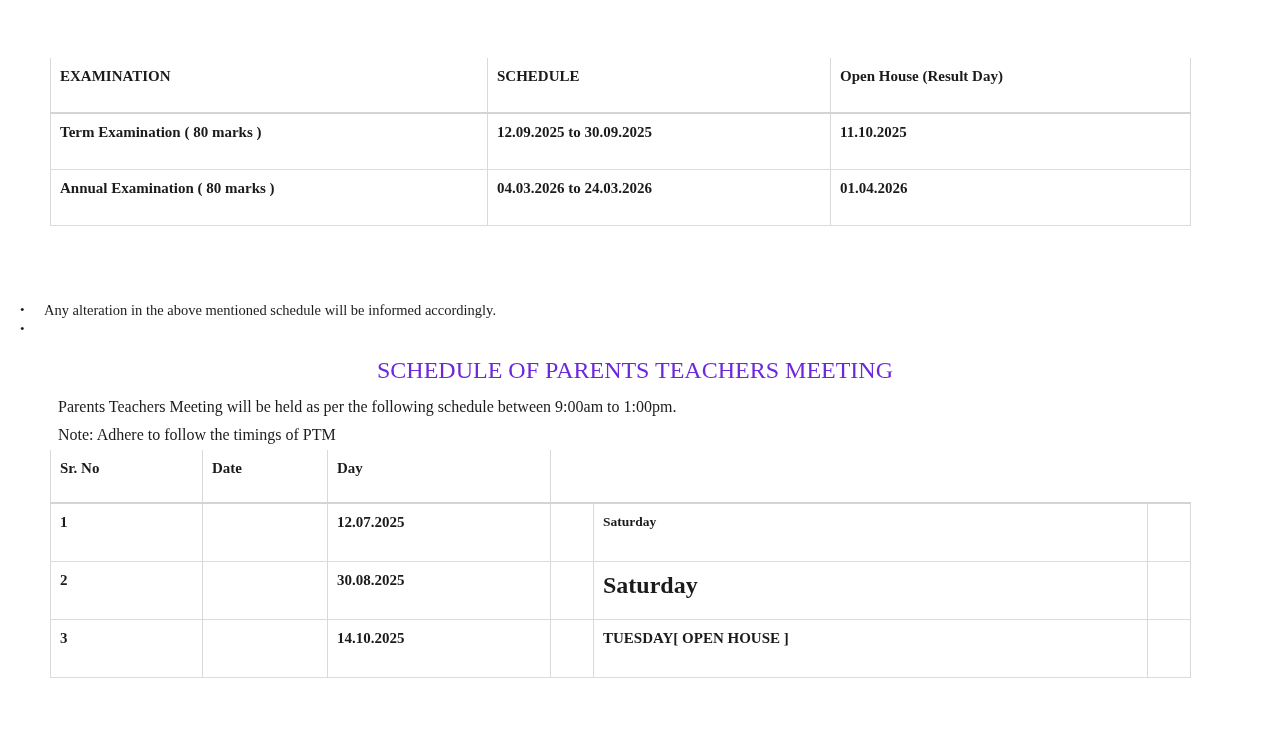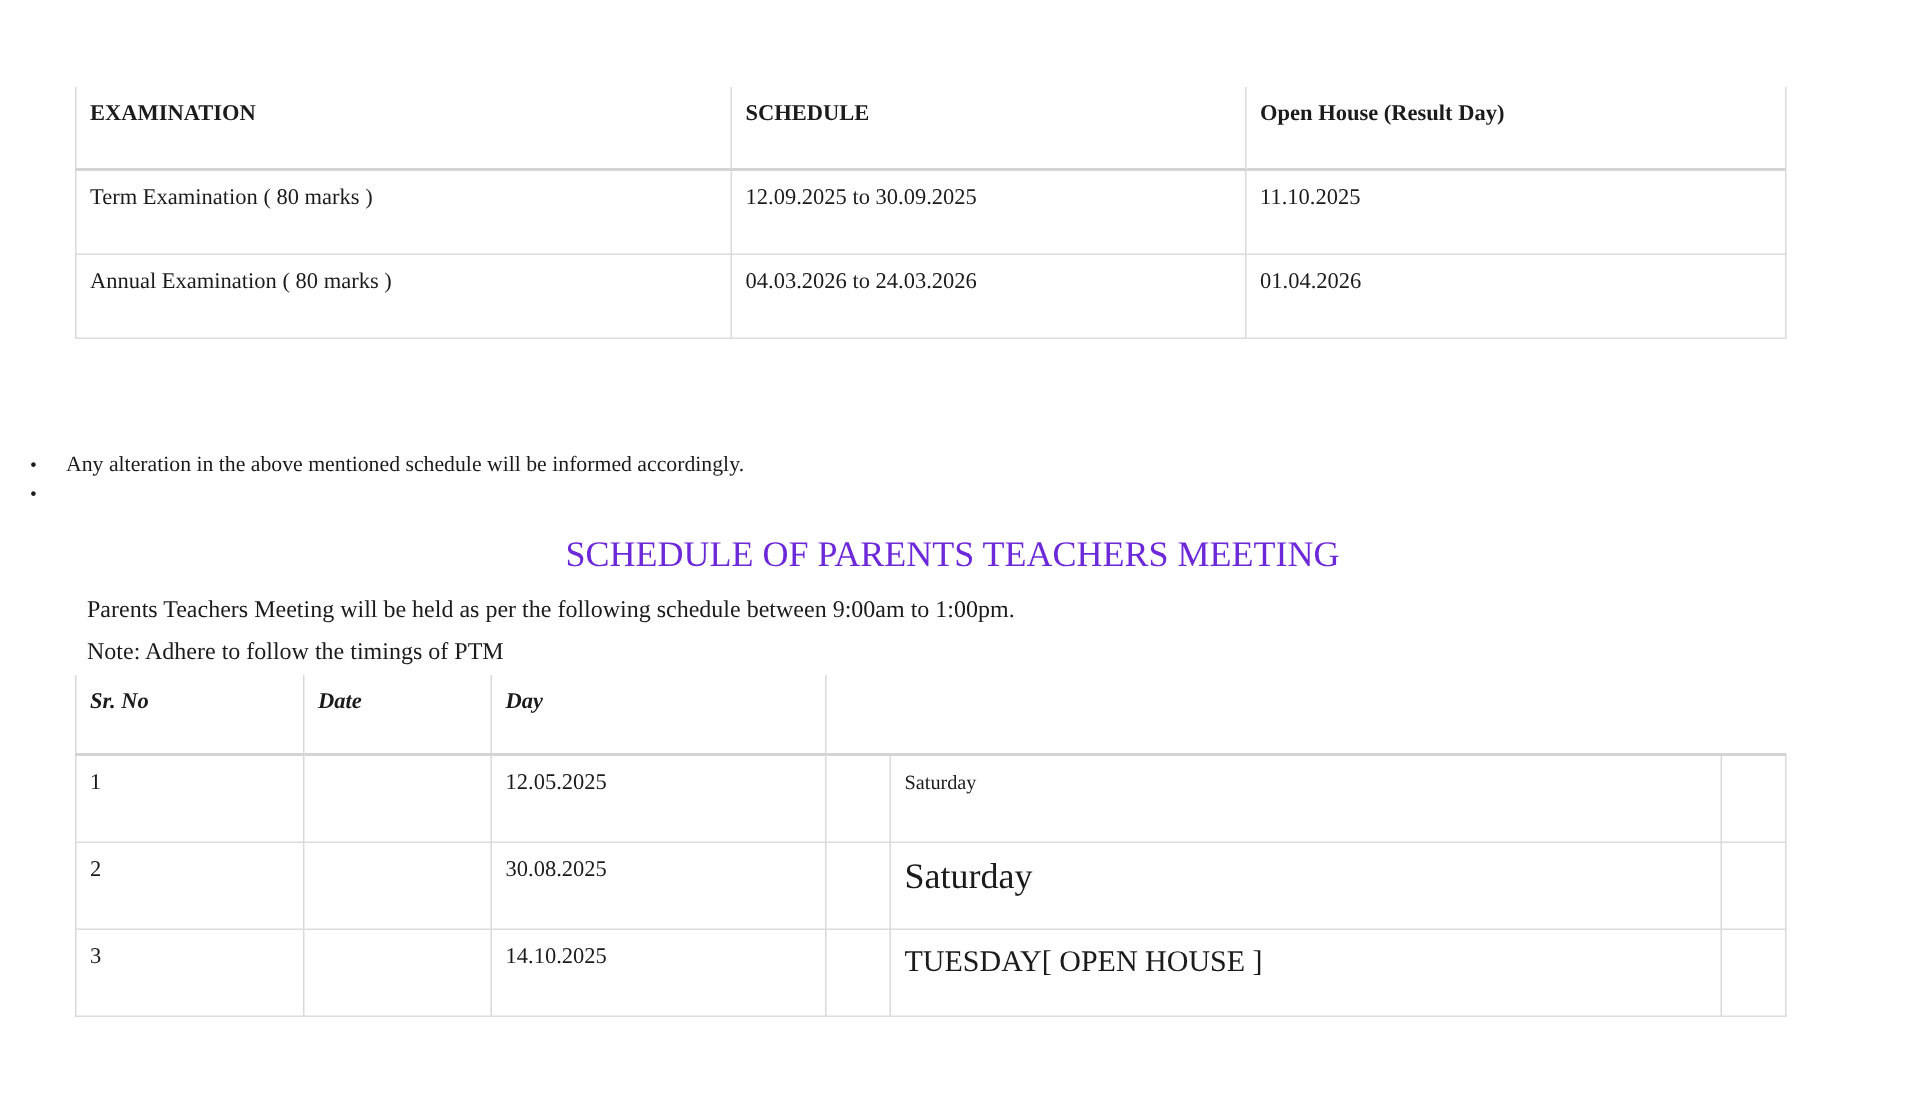--- a/index.html
+++ b/index.html
@@ -18,21 +18,21 @@
     table-layout: fixed;
     position: absolute;
     left: 50px;
     width: 1140px;
     font-size: 15px;
   }
   .doc-table th, .doc-table td {
     vertical-align: top;
     text-align: left;
     padding: 10px 8px 10px 9px;
-    font-weight: normal;
+    font-weight: bold;
     overflow: hidden;
     white-space: nowrap;
   }
   .doc-table th {
     font-weight: bold;
     border-left: 1px solid #d9d9d9;
     border-right: 1px solid #d9d9d9;
     border-top: none;
     border-bottom: 2px solid #d4d4d4;
   }
@@ -42,27 +42,27 @@
     border-top: 1px solid #dcdcdc;
     border-bottom: 1px solid #dcdcdc;
   }
   
   .t1 { top: 58px; }
   .t1 th { height: 34px; }   
   .t1 td { height: 35px; }   
 
   
   .t2 { top: 450px; }
-  .t2 th { height: 32px; font-style: italic; }
+  .t2 th { height: 32px; }
   .t2 td { height: 37px; }
   .t2 td.ghost-h, .t2 th.ghost-h { border: none; background: transparent; }
   .t2 tbody tr.first td { border-top: 2px solid #d4d4d4; }
   .day-sm  { font-size: 13.5px; }
   .day-big { font-size: 24px; }
-  .day-md  { font-size: 20px; }
+  .day-md  { font-size: 15px; }
 
   
   .notes { position: absolute; left: 20px; top: 301px; font-size: 14.5px; }
   .note-line { display: flex; line-height: 18.5px; }
   .note-bullet { width: 24px; flex: 0 0 24px; font-size: 13px; }
 
   
   .ptm-heading {
     position: absolute; left: 0; top: 357px; width: 1270px;
     text-align: center;
@@ -136,21 +136,21 @@
         <th>Day</th>
         <th class="ghost-h"></th>
         <th class="ghost-h"></th>
         <th class="ghost-h"></th>
       </tr>
     </thead>
     <tbody>
       <tr class="first">
         <td>1</td>
         <td></td>
-        <td>12.05.2025</td>
+        <td>12.07.2025</td>
         <td></td>
         <td class="day-sm">Saturday</td>
         <td></td>
       </tr>
       <tr>
         <td>2</td>
         <td></td>
         <td>30.08.2025</td>
         <td></td>
         <td class="day-big">Saturday</td>

